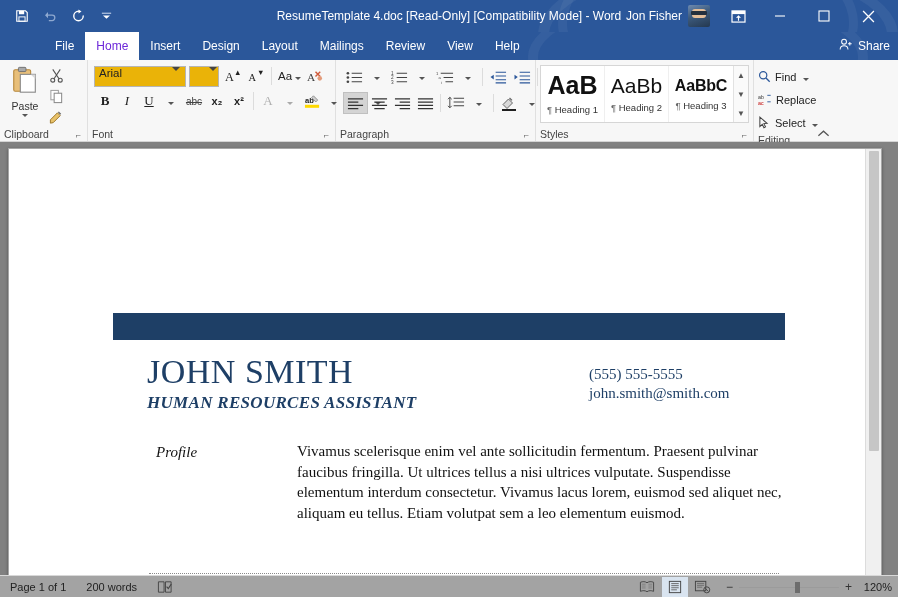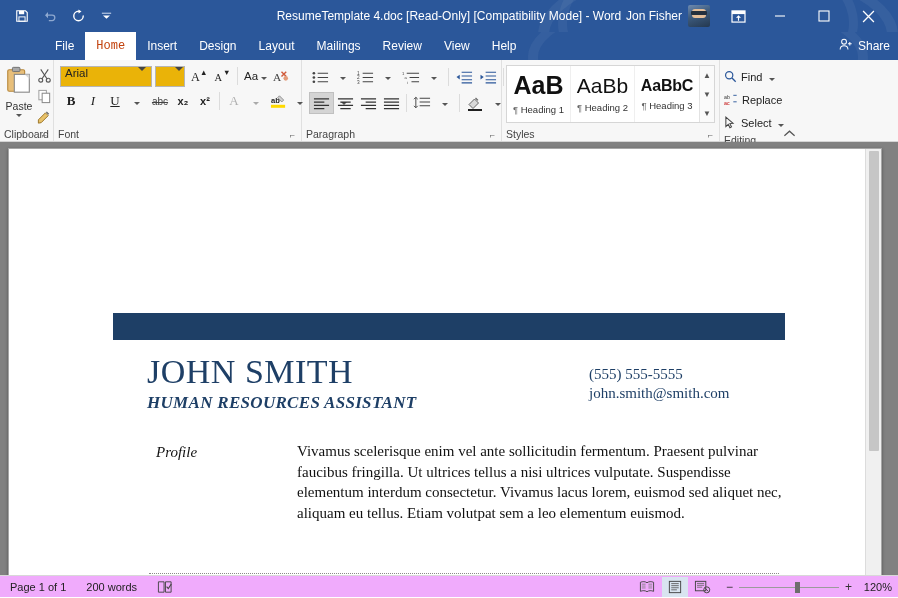--- a/index.html
+++ b/index.html
@@ -87,21 +87,21 @@
   .tabstrip .swooshb {
     position: absolute; right: 30px; top: -40px;
     width: 340px; height: 130px; border-radius: 50%;
     border: 10px solid rgba(255,255,255,0.05);
     pointer-events: none;
   }
   .tab {
     padding: 0 11px; display: flex; align-items: center;
     color: #fff; font-size: 12px; height: 28px; z-index: 2;
   }
-  .tab.active { background: #fff; color: #c2410c; font-family: Liberation Mono, monospace; }
+  .tab.active { background: #fff; color: #6d28d9; }
   .tellme {
     display: flex; align-items: center; gap: 6px;
     color: #fff; font-size: 12px; padding-left: 10px; z-index: 2;
   }
   .tellme .bulb { display: block; }
   .share {
     position: absolute; right: 8px; top: 0; height: 28px;
     display: flex; align-items: center; gap: 5px;
     color: #fff; font-size: 12px; z-index: 3;
   }
@@ -125,21 +125,21 @@
     font-size: 10.5px; color: #444; text-align: left;
     position: relative;
   }
   .dlg {
     position: absolute; right: 2px; bottom: 0px;
     font-size: 9px; color: #666; line-height: 12px;
   }
   .row { display: flex; align-items: center; }
 
   
-  .clip-group { width: 54px; }
+  .clip-group { width: 88px; }
   .paste-btn {
     width: 42px; display: flex; flex-direction: column;
     align-items: center; padding-top: 2px;
   }
   .paste-label { font-size: 10.5px; color: #333; margin-top: 1px; }
   .caret-dn {
     width: 0; height: 0; margin-top: 2px;
     border-left: 3.5px solid transparent;
     border-right: 3.5px solid transparent;
     border-top: 3.5px solid #555;
@@ -267,21 +267,21 @@
     position: absolute; right: 0; top: 0; width: 16px; height: 100%;
     background: #f0f0f0; border-left: 1px solid #dcdcdc;
   }
   .vthumb {
     position: absolute; left: 3px; top: 2px; width: 10px; height: 300px;
     background: #c6c6c6; border-radius: 1px;
   }
 
   
   .statusbar {
-    height: 22px; background: #f0abfc; border-top: 1px solid #d8d8d8;
+    height: 22px; background: #a3a3a3; border-top: 1px solid #d8d8d8;
     display: flex; align-items: center; position: relative;
     font-size: 11px; color: #222;
   }
   .sb-item { padding: 0 10px; display: flex; align-items: center; gap: 5px; }
   .sb-right {
     position: absolute; right: 6px; top: 0; height: 22px;
     display: flex; align-items: center; gap: 2px;
   }
   .viewbtn {
     width: 26px; height: 20px;

